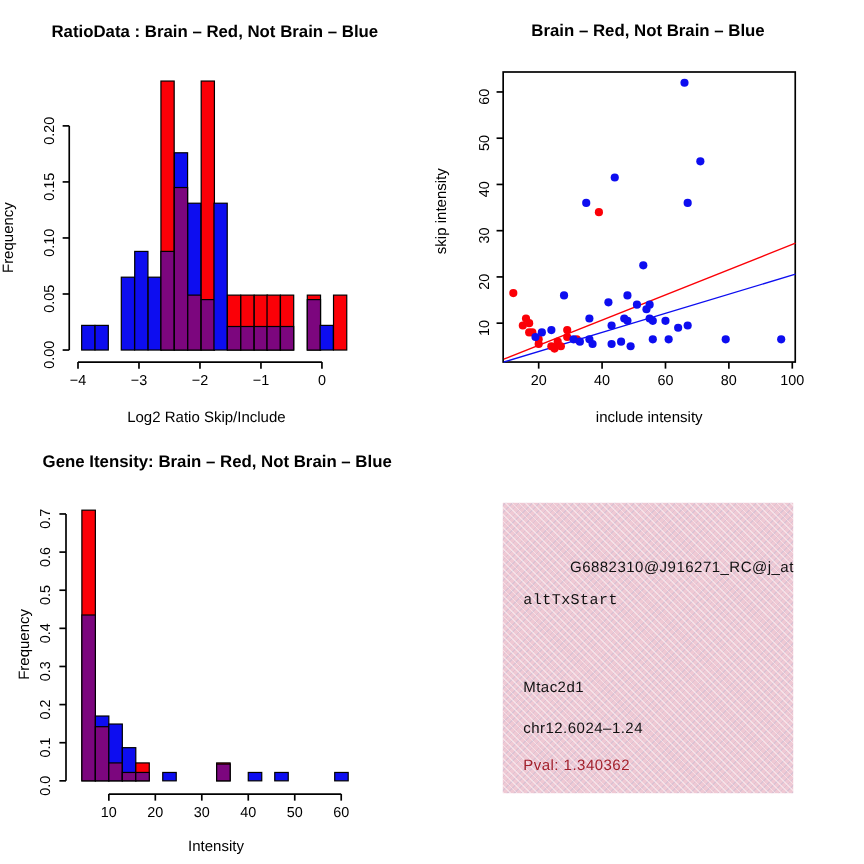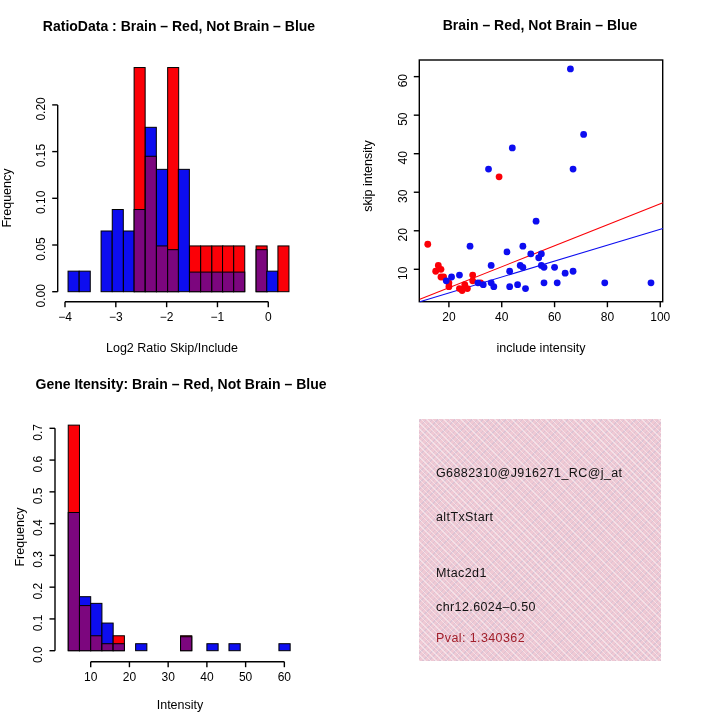--- a/index.html
+++ b/index.html
@@ -16,22 +16,22 @@
     position:absolute; left:419px; top:419px; width:242px; height:242px;
     background-color:#efc9d4;
     background-image:
       repeating-linear-gradient(45deg,  rgba(255,255,255,0.45) 0 1px, transparent 1px 4px),
       repeating-linear-gradient(-45deg, rgba(168,176,210,0.28) 0 1px, transparent 1px 4px);
   }
   .info-line {
     position:absolute; left:17px; font-size:12.5px; line-height:16px;
     letter-spacing:0.4px; color:#111111; white-space:nowrap;
   }
-  .info-line.l0 { top:46px; }
-  .info-line.l1 { top:90px; }
+  .info-line.l0 { top:46px;margin-left:39px; }
+  .info-line.l1 { top:73px;font-family:Liberation Mono, monospace; }
   .info-line.l2 { top:146px; }
   .info-line.l3 { top:180px; }
   .info-line.l4 { top:211px; color:#a11f2b; }
 </style>
 </head>
 <body>
 
 <div class="figure">
   <svg id="svg-ratio-hist" class="panel-svg" viewBox="0 0 360 360">
       <line x1="65" y1="301.7" x2="268.28" y2="301.7" stroke="#000000" stroke-width="1.4"></line>
@@ -218,16 +218,16 @@
       <rect x="278.9278" y="283.7106" width="11.2317" height="6.989399999999989" fill="#0d0df0" stroke="#000000" stroke-width="1"></rect>
       <text x="181" y="29" text-anchor="middle" font-size="14" font-weight="bold">Gene Itensity: Brain – Red, Not Brain – Blue</text>
       <text x="180" y="349" text-anchor="middle" font-size="12.5">Intensity</text>
       <text x="24" y="177" text-anchor="middle" font-size="12.5" transform="rotate(-90 24 177)">Frequency</text>
     </svg>
 
   <div class="info-box">
     <div class="info-line l0">G6882310@J916271_RC@j_at</div>
     <div class="info-line l1">altTxStart</div>
     <div class="info-line l2">Mtac2d1</div>
-    <div class="info-line l3">chr12.6024–0.50</div>
+    <div class="info-line l3">chr12.6024–1.24</div>
     <div class="info-line l4">Pval: 1.340362</div>
   </div>
 </div>
 
 </body></html>

